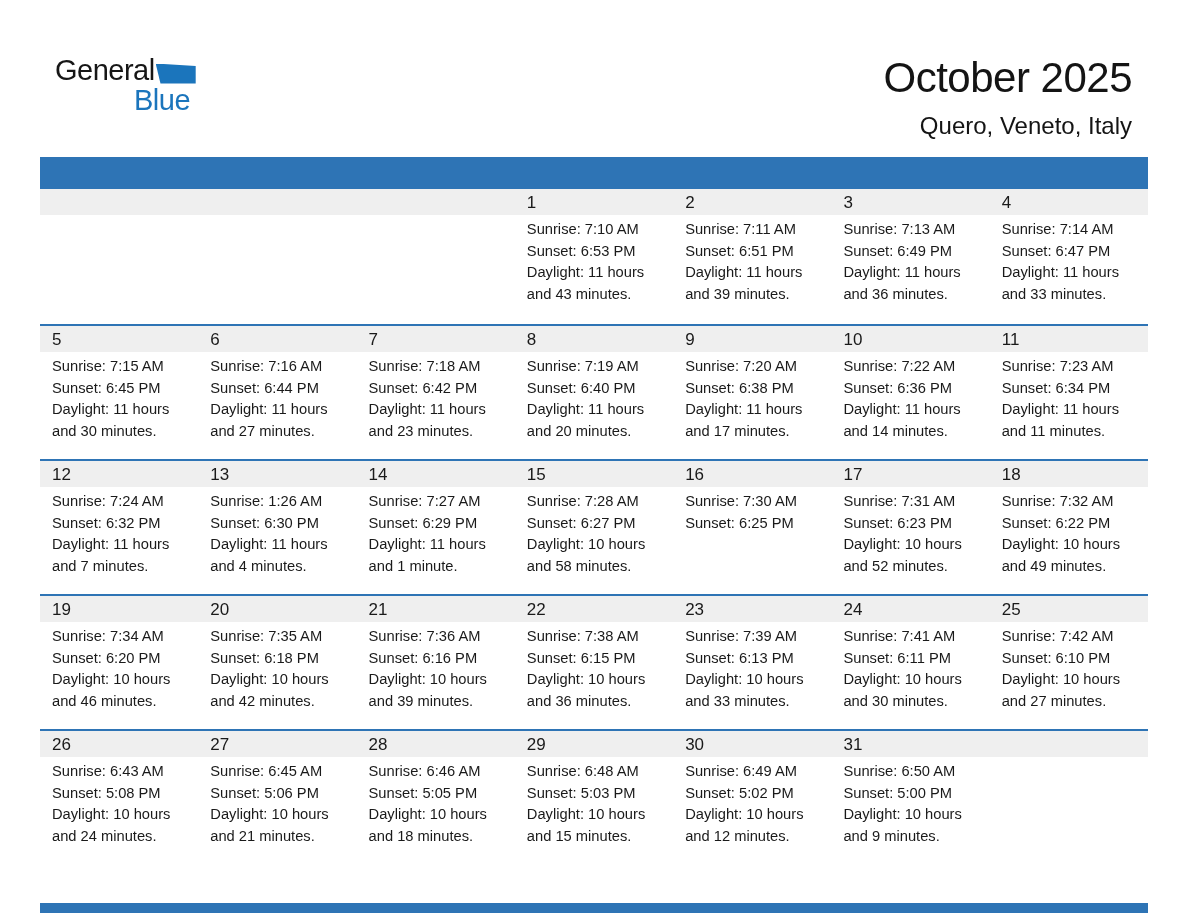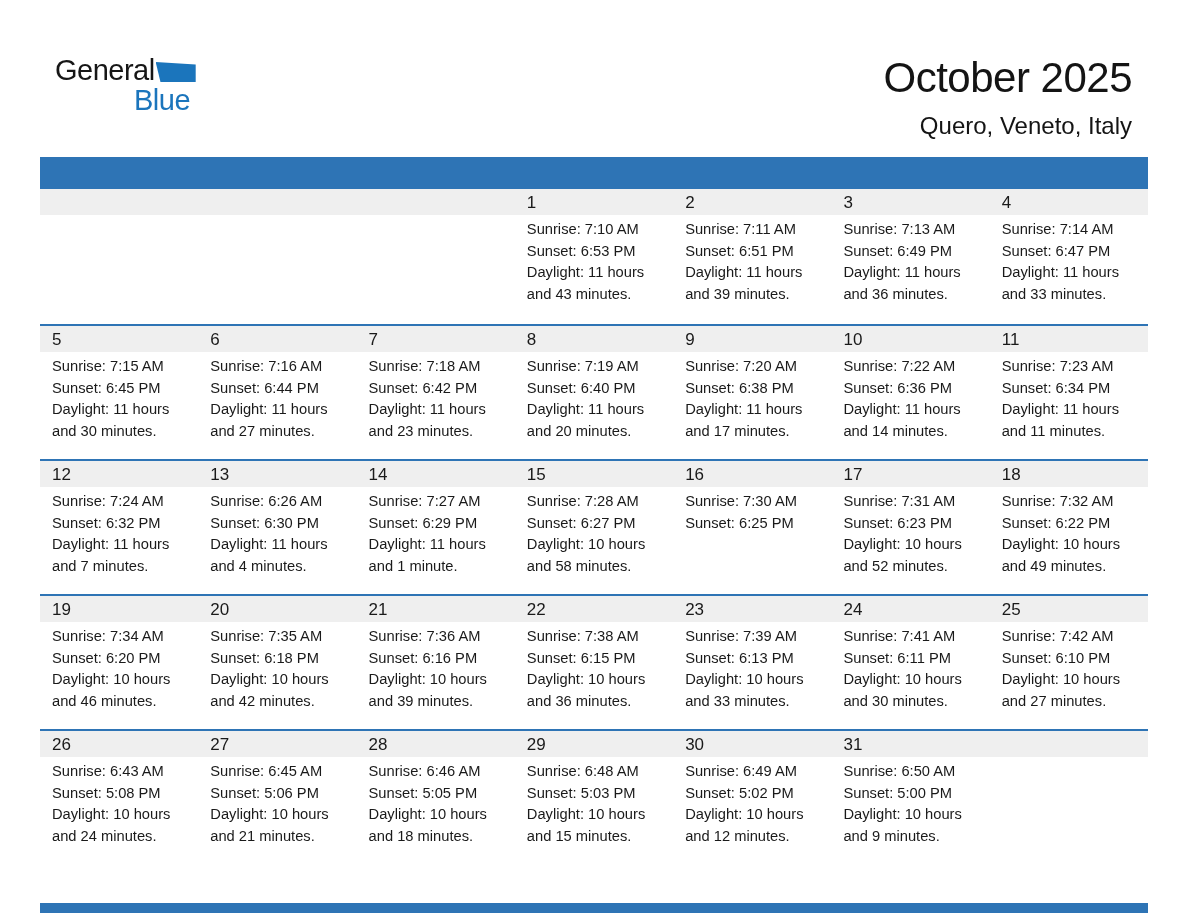--- a/index.html
+++ b/index.html
@@ -2,21 +2,21 @@
 <html><head>
 <meta charset="utf-8">
 <style>
   html,body{margin:0;padding:0;background:#ffffff;}
   body{
     width:1188px;height:918px;position:relative;overflow:hidden;
     font-family:"Liberation Sans",sans-serif;color:var(--text,#1a1a1a);
   }
   
   .logo{position:absolute;left:55px;top:56px;line-height:1;}
-  .logo .row1{display:flex;align-items:flex-start;}
+  .logo .row1{display:flex;align-items:center;}
   .logo .word-general{font-size:29px;font-weight:500;color:#161616;letter-spacing:-.5px;}
   .logo .tri{width:40px;height:20px;margin-left:1px;margin-top:6px;
     background:var(--logo-blue,#1b75bc);
     -webkit-clip-path:polygon(0 0,100% 12%,100% 100%,12% 100%);
     clip-path:polygon(0 0,100% 12%,100% 100%,12% 100%);}
   .logo .word-blue{display:block;margin-left:79px;margin-top:1px;
     font-size:29px;font-weight:500;color:var(--logo-blue,#1b75bc);letter-spacing:-.5px;}
   .masthead{position:absolute;right:56px;top:54px;text-align:right;}
   .masthead .title{font-size:42px;font-weight:400;color:#141414;letter-spacing:-.5px;}
   .masthead .subtitle{font-size:24px;font-weight:400;color:#141414;margin-top:10px;}
@@ -184,21 +184,21 @@
     <div class="day-strip">12</div>
     <div class="cell-body">
       <div class="line">Sunrise: 7:24 AM</div>
       <div class="line">Sunset: 6:32 PM</div>
       <div class="line">Daylight: 11 hours and 7 minutes.</div>
     </div>
   </div>
         <div class="cell">
     <div class="day-strip">13</div>
     <div class="cell-body">
-      <div class="line">Sunrise: 6:26 AM</div>
+      <div class="line">Sunrise: 1:26 AM</div>
       <div class="line">Sunset: 6:30 PM</div>
       <div class="line">Daylight: 11 hours and 4 minutes.</div>
     </div>
   </div>
         <div class="cell">
     <div class="day-strip">14</div>
     <div class="cell-body">
       <div class="line">Sunrise: 7:27 AM</div>
       <div class="line">Sunset: 6:29 PM</div>
       <div class="line">Daylight: 11 hours and 1 minute.</div>

